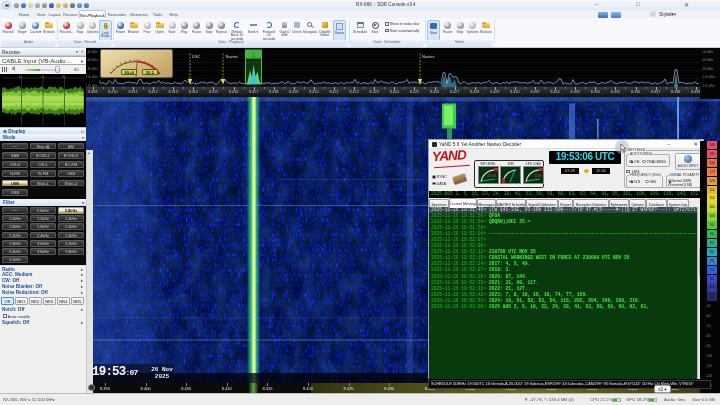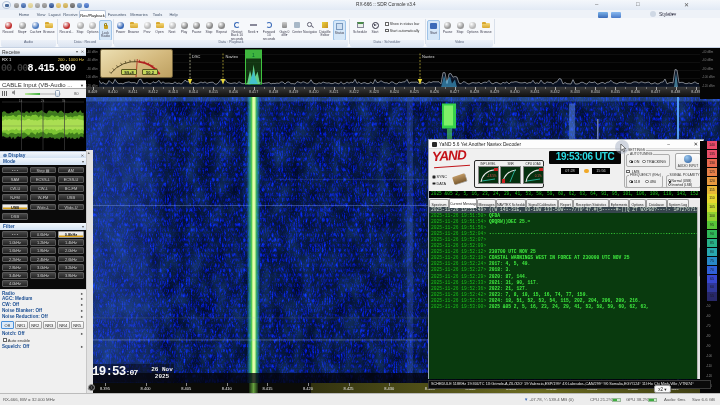--- a/index.html
+++ b/index.html
@@ -297,25 +297,20 @@
       <div>Browse</div>
     </div>
 <div class="rsep" style="left:494px"></div>
 <div class="rgl" style="left:1px;width:55px">Audio</div>
 <div class="rgl" style="left:58px;width:54px">Data : Record</div>
 <div class="rgl" style="left:114px;width:234px">Data : Playback</div>
 <div class="rgl" style="left:350px;width:74px">Data : Scheduler</div>
 <div class="rgl" style="left:426px;width:67px">Video</div>
 <div id="lpanel">
 <div class="phead">Receive<span style="position:absolute;right:8px;top:0;color:#555;font-size:4px">▾</span><span style="position:absolute;right:2px;top:0;color:#555;font-size:4px">✕</span></div>
-<div id="freqpanel">
-<div class="abs" style="left:2px;top:1px;font-size:4.2px;color:#eee">RX 1</div>
-<div class="abs" style="right:2px;top:1px;font-size:4.2px;color:#e6c84a">200 - 1000 Hz</div>
-<div class="abs" style="left:1px;top:7.5px;font-size:10px;font-family:'Liberation Mono',monospace;font-weight:bold;letter-spacing:-0.7px;color:#3a3a3a">00.00<span style="color:#fff">8.415.900</span></div>
-</div>
 <div id="dropdown">CABLE Input (VB-Audio ...<span style="position:absolute;right:2px;top:0;color:#333;font-size:4px">▼</span></div>
 <div id="volrow">
 <div class="abs" style="left:2px;top:2px;width:6px;height:5px;background:repeating-linear-gradient(90deg,#666 0 1px,rgba(0,0,0,0) 1px 2.2px)"></div>
 <div class="abs" style="left:12px;top:1.5px;width:3px;height:5px;background:#888;clip-path:polygon(0 30%,40% 30%,100% 0,100% 100%,40% 70%,0 70%)"></div>
 <div class="abs" style="left:25px;top:4px;width:36px;height:2px;background:#cfcfcf;border-radius:1px"></div>
 <div class="abs" style="left:25px;top:4px;width:15px;height:2px;background:linear-gradient(90deg,#bfe8a0,#3fae3f)"></div>
 <div class="abs" style="left:55px;top:1.5px;width:5px;height:7px;background:linear-gradient(#fefefe,#cfd8e2);border:1px solid #8fa0b5;border-radius:1.5px"></div>
 <div class="abs" style="left:74px;top:2px;font-size:4.2px;color:#555">80</div>
 </div>
 <div id="scope">

